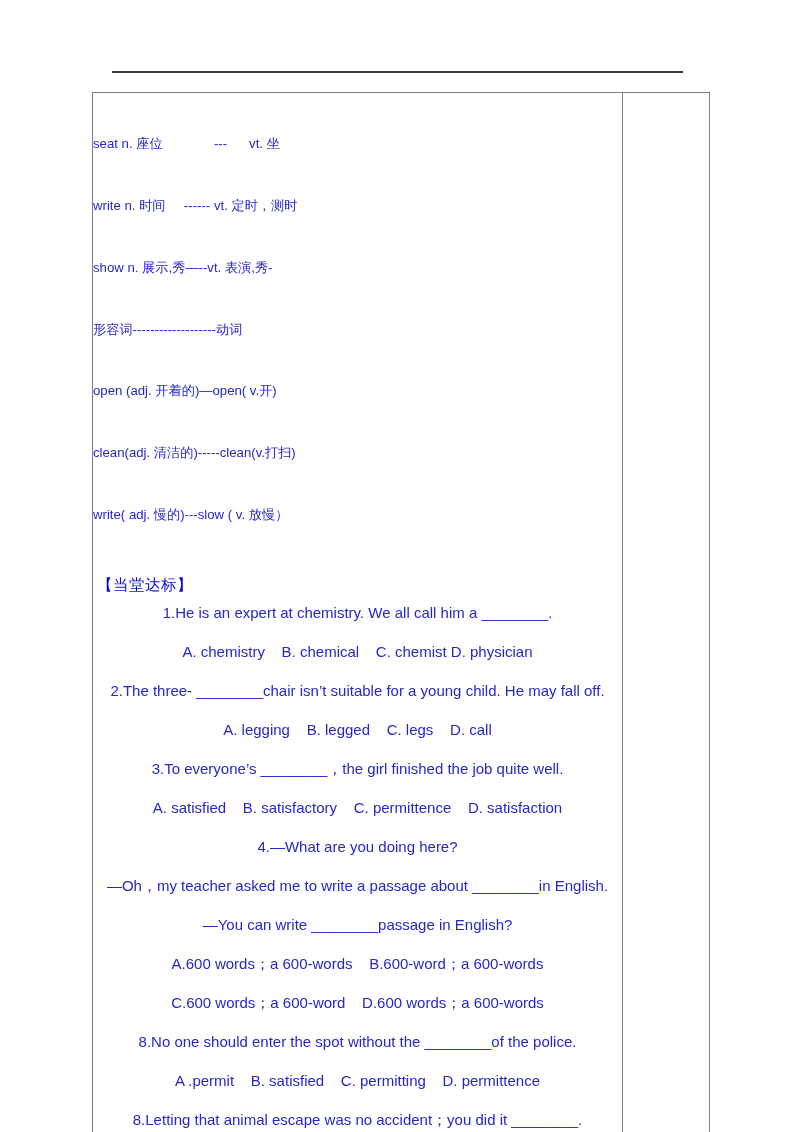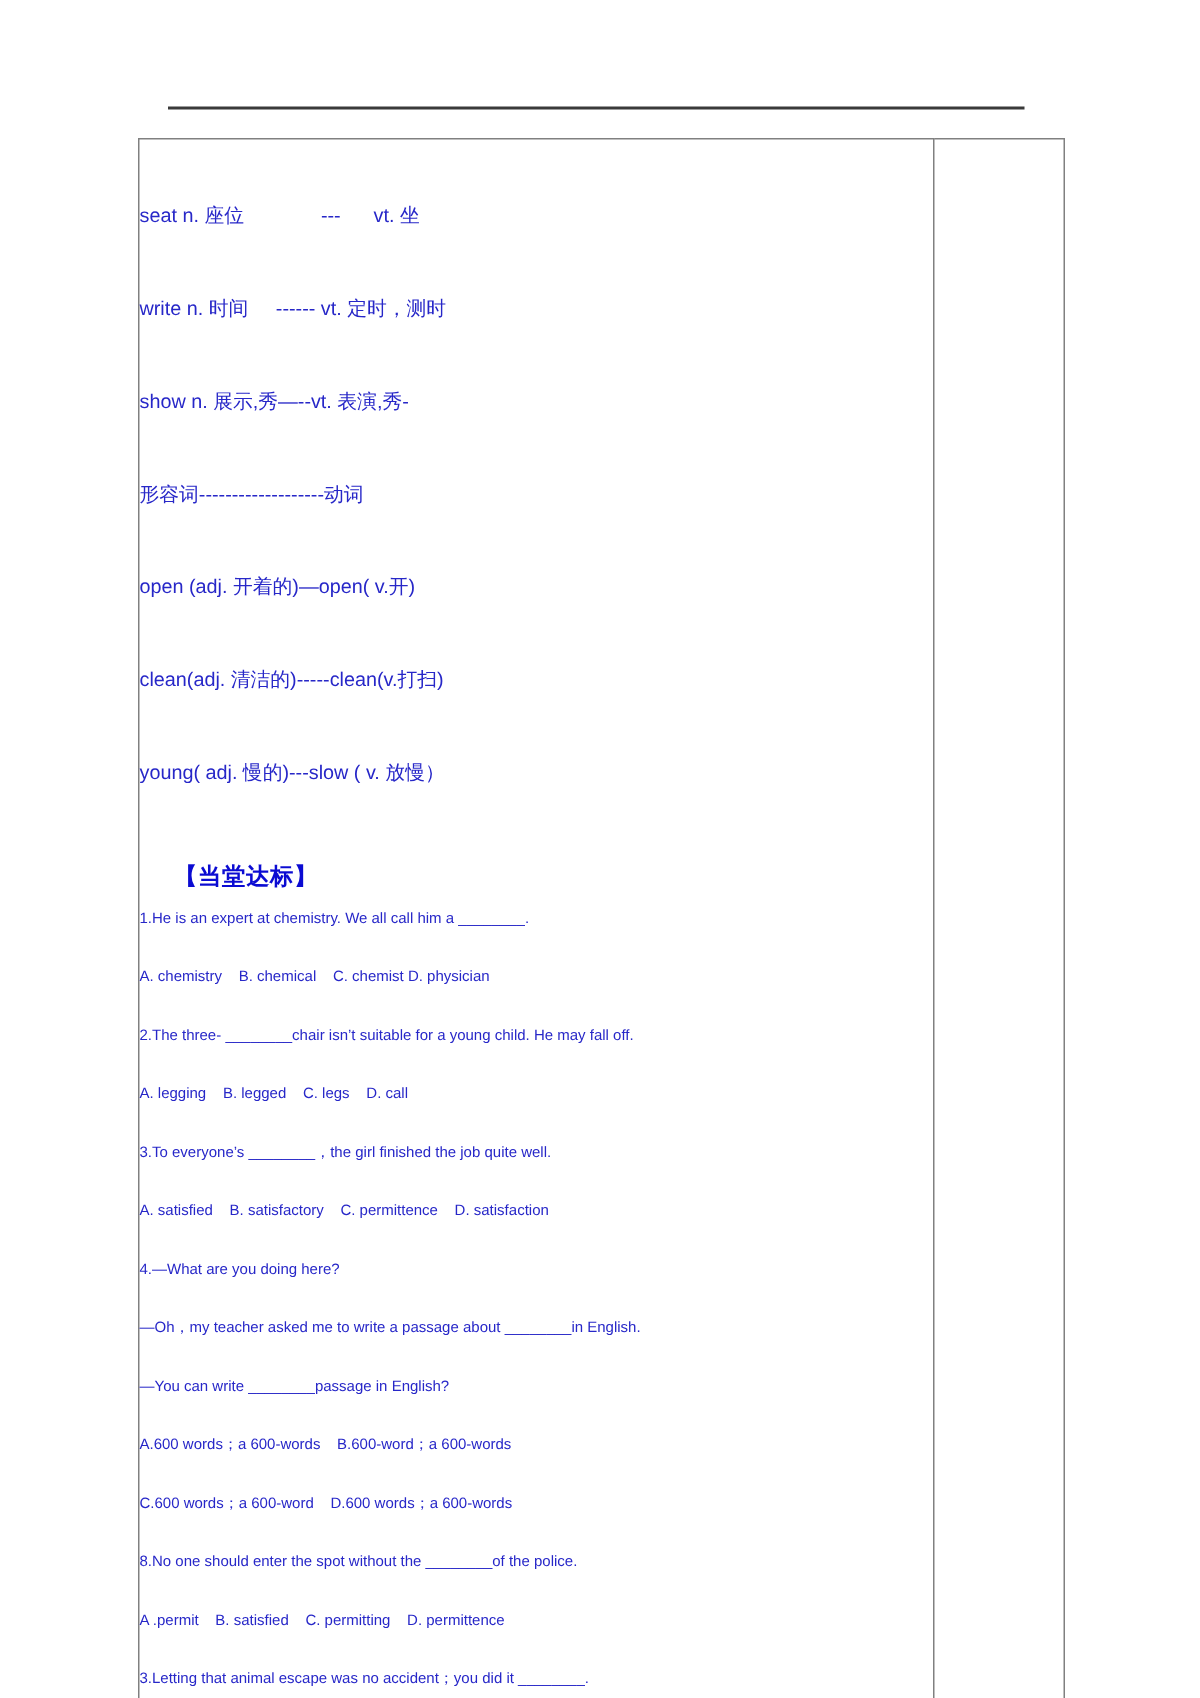--- a/index.html
+++ b/index.html
@@ -56,32 +56,33 @@
     color: #2727c8;
     font-size: 13.2px;
     line-height: 20.6px;
     white-space: pre-wrap;
   }
   .vocab .ln {
     display: block;
   }
   .section-title {
     color: #0b0bd2;
-    font-weight: bold;
+    font-weight: normal;
     font-size: 15.5px;
     line-height: 26px;
-    margin: 5px 0 6px 23px;
+    margin: 5px 0 6px 4px;
     letter-spacing: 0.5px;
   }
   .qline {
     color: #2727c8;
-    font-size: 10px;
+    font-size: 15px;
     line-height: 18px;
     margin: 0 0 21px 0;
     white-space: pre-wrap;
+    text-align: center;
   }
 </style>
 </head>
 <body>
 
 <div class="page">
 
   <div class="top-rule"></div>
 
   <table class="doc-table">
@@ -89,39 +90,39 @@
         <tr>
       <td class="cell-main">
 
         <div class="vocab">
           <span class="ln">seat n. 座位              ---      vt. 坐</span>
           <span class="ln">write n. 时间     ------ vt. 定时，测时</span>
           <span class="ln">show n. 展示,秀—--vt. 表演,秀-</span>
           <span class="ln">形容词-------------------动词</span>
           <span class="ln">open (adj. 开着的)—open( v.开)</span>
           <span class="ln">clean(adj. 清洁的)-----clean(v.打扫)</span>
-          <span class="ln">young( adj. 慢的)---slow ( v. 放慢）</span>
+          <span class="ln">write( adj. 慢的)---slow ( v. 放慢）</span>
         </div>
 
         <div class="section-title">【当堂达标】</div>
 
         <div class="qline">1.He is an expert at chemistry. We all call him a ________.</div>
         <div class="qline">A. chemistry    B. chemical    C. chemist D. physician</div>
         <div class="qline">2.The three- ________chair isn’t suitable for a young child. He may fall off.</div>
         <div class="qline">A. legging    B. legged    C. legs    D. call</div>
         <div class="qline">3.To everyone’s ________，the girl finished the job quite well.</div>
         <div class="qline">A. satisfied    B. satisfactory    C. permittence    D. satisfaction</div>
         <div class="qline">4.—What are you doing here?</div>
         <div class="qline">—Oh，my teacher asked me to write a passage about ________in English.</div>
         <div class="qline">—You can write ________passage in English?</div>
         <div class="qline">A.600 words；a 600-words    B.600-word；a 600-words</div>
         <div class="qline">C.600 words；a 600-word    D.600 words；a 600-words</div>
         <div class="qline">8.No one should enter the spot without the ________of the police.</div>
         <div class="qline">A .permit    B. satisfied    C. permitting    D. permittence</div>
-        <div class="qline">3.Letting that animal escape was no accident；you did it ________.</div>
+        <div class="qline">8.Letting that animal escape was no accident；you did it ________.</div>
 
       </td>
       <td class="cell-side"></td>
     </tr>
   </tbody>
     </table>
 
 </div>
 
 </body></html>

